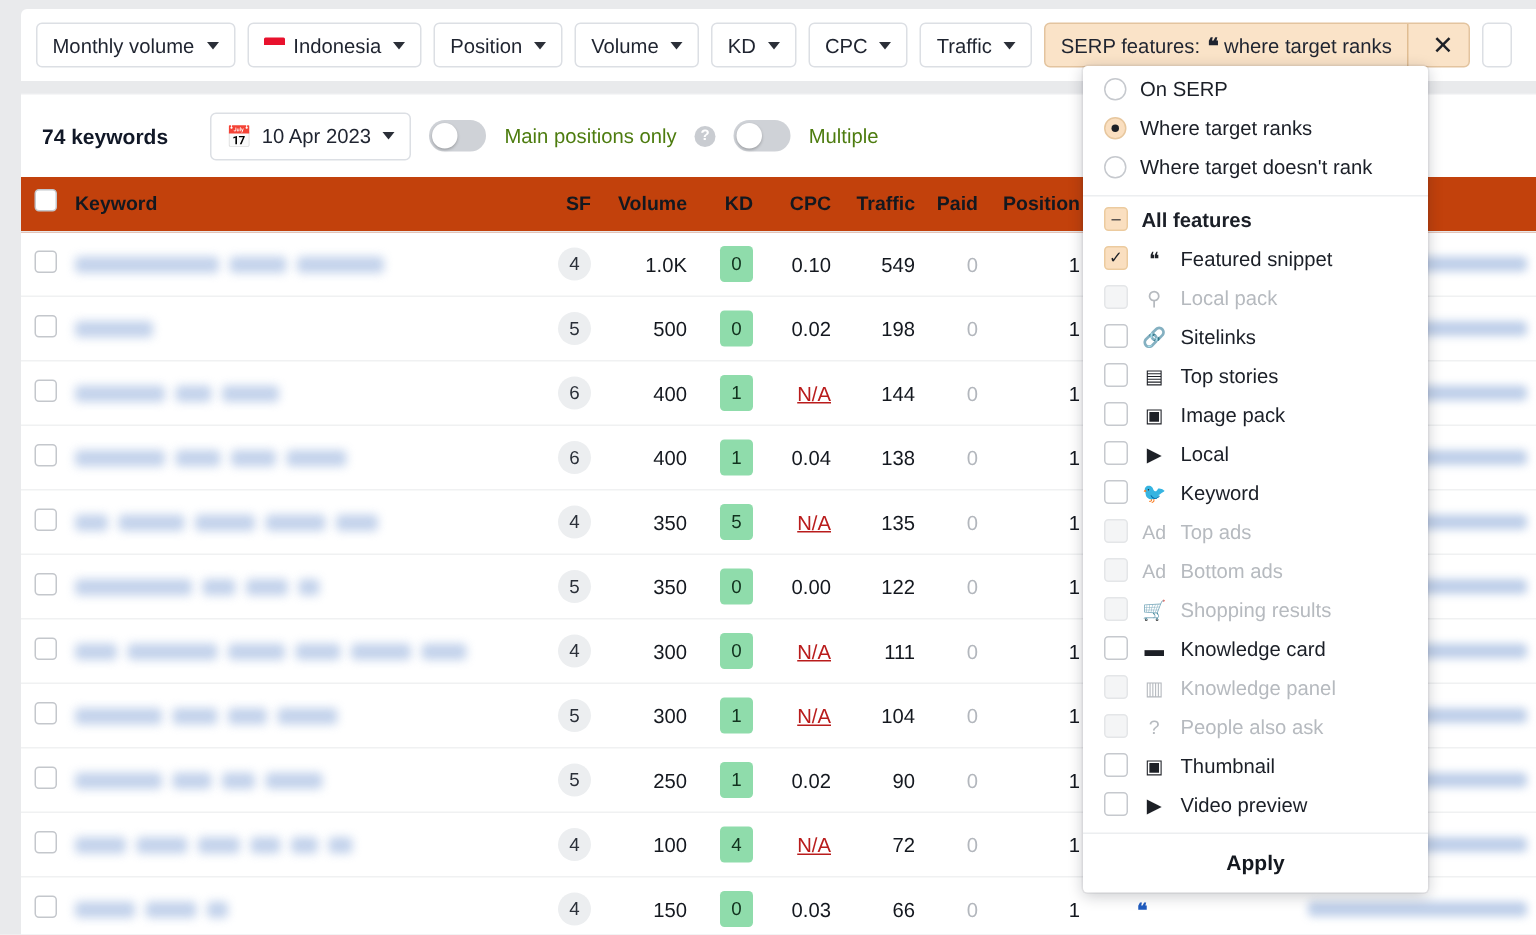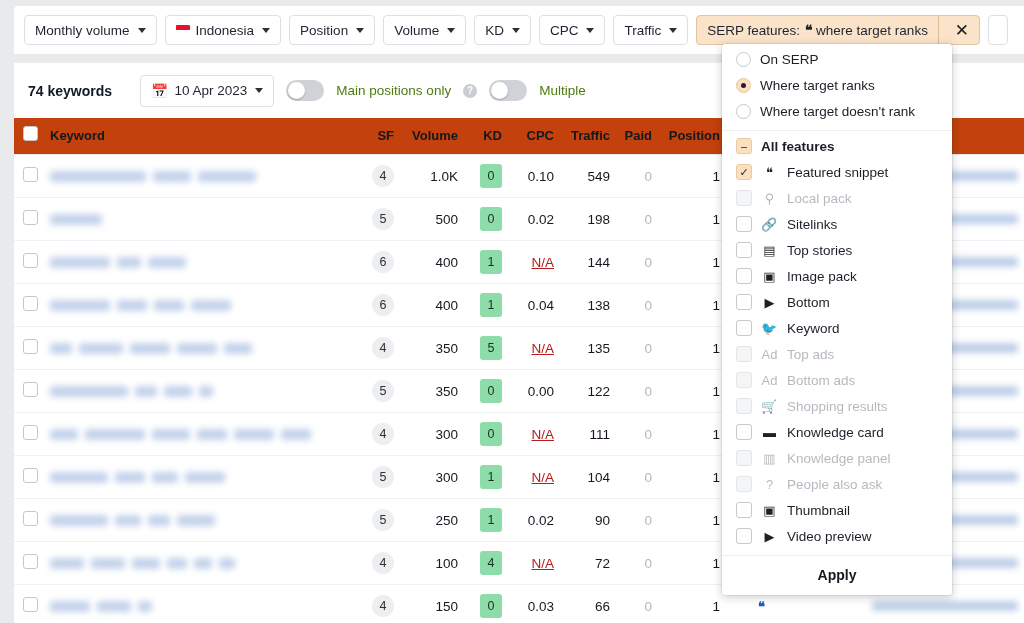--- a/index.html
+++ b/index.html
@@ -550,21 +550,21 @@
             <span class="flabel">Top stories</span>
           </div>
           <div class="dd-row">
             <span class="ck"></span>
             <span class="ficon">▣</span>
             <span class="flabel">Image pack</span>
           </div>
           <div class="dd-row">
             <span class="ck"></span>
             <span class="ficon">▶</span>
-            <span class="flabel">Bottom</span>
+            <span class="flabel">Local</span>
           </div>
           <div class="dd-row">
             <span class="ck"></span>
             <span class="ficon">🐦</span>
             <span class="flabel">Keyword</span>
           </div>
           <div class="dd-row dim">
             <span class="ck dim"></span>
             <span class="ficon">Ad</span>
             <span class="flabel">Top ads</span>

